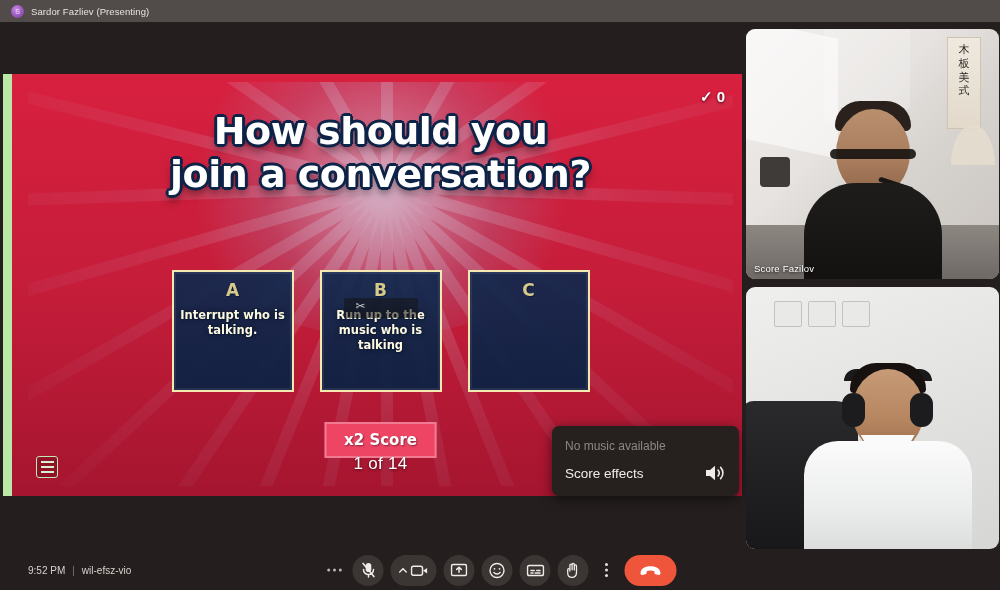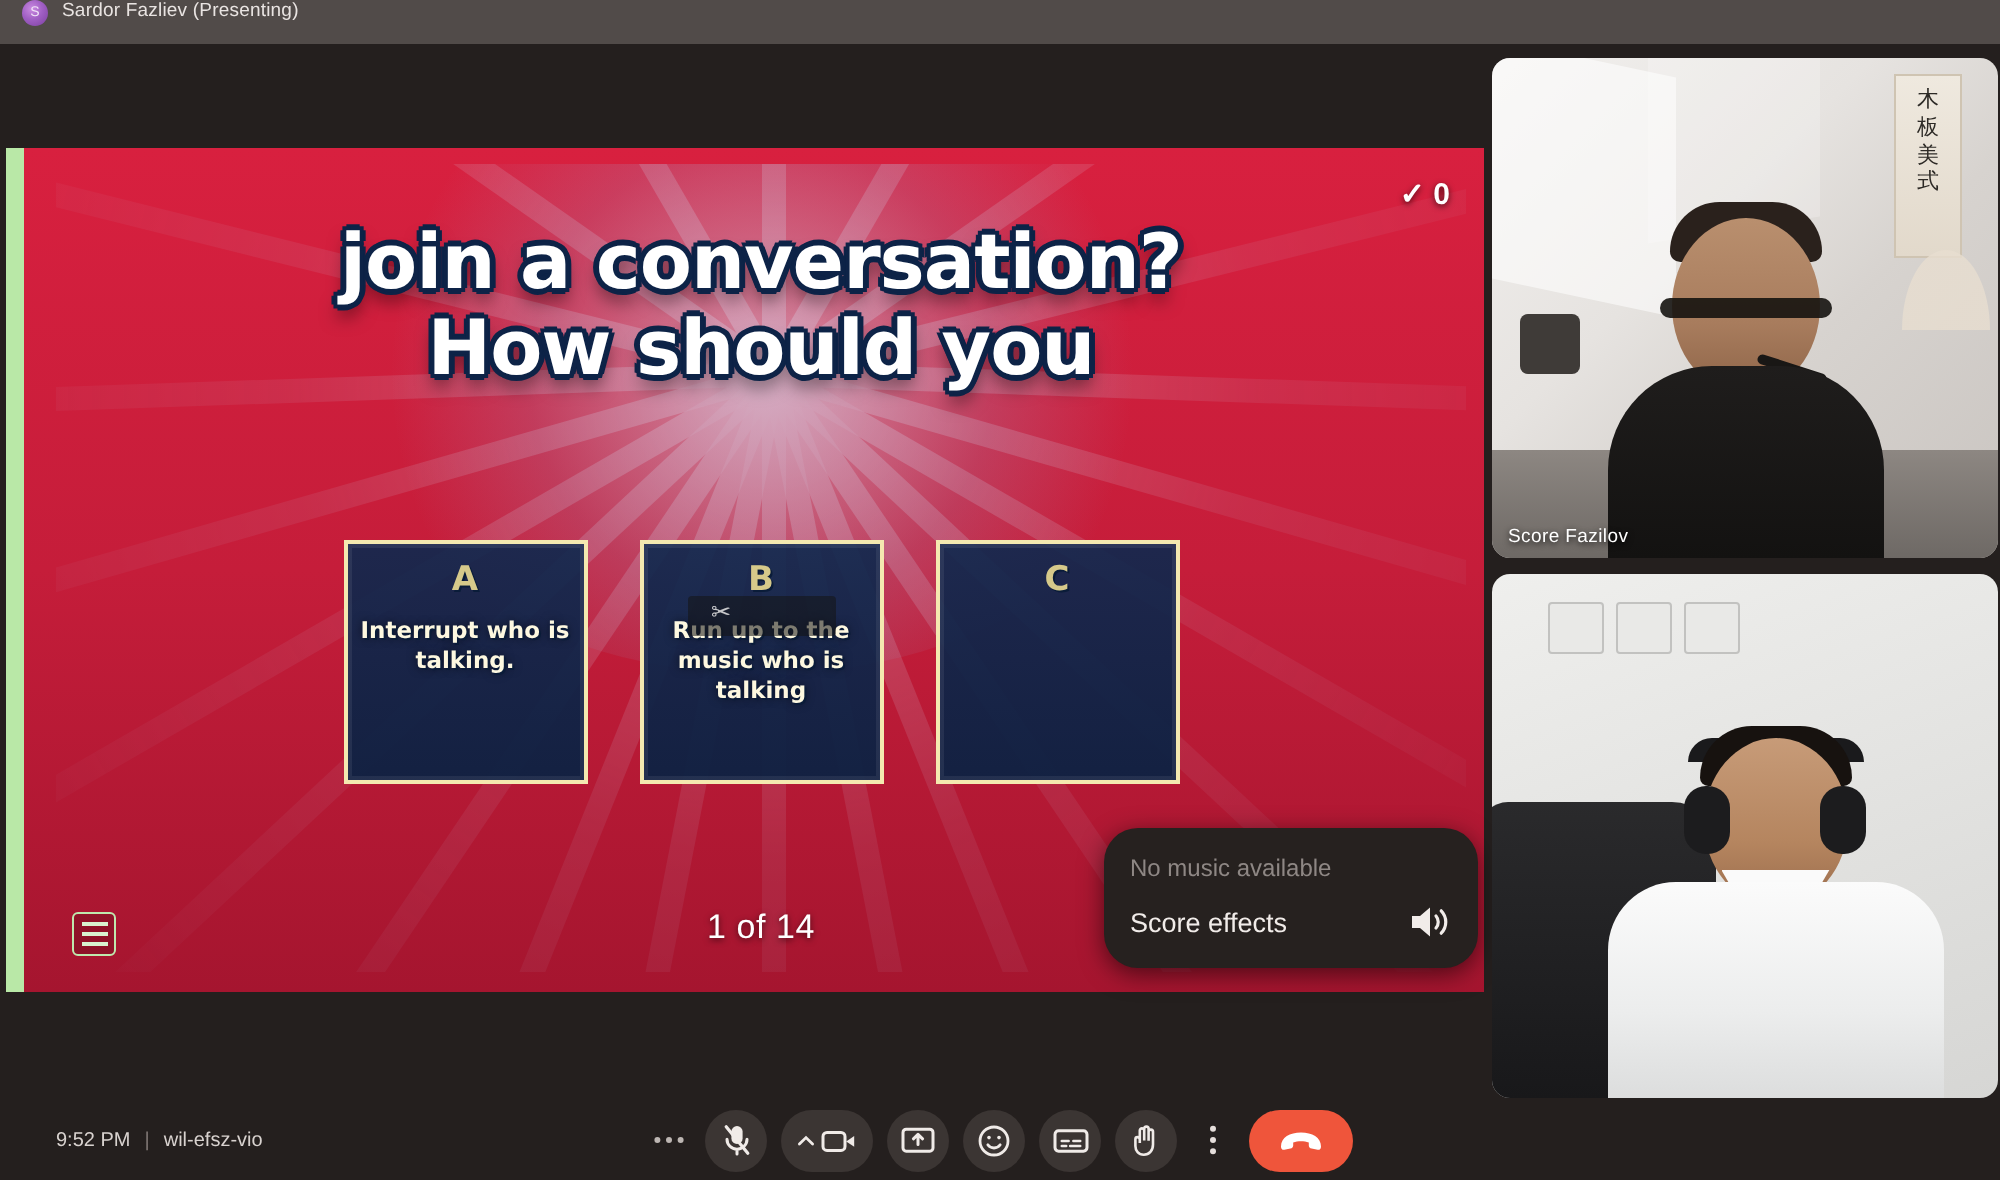--- a/index.html
+++ b/index.html
@@ -7,21 +7,21 @@
     width: 1000px; height: 590px;
     background: #2b2523;
     font-family: "Liberation Sans", sans-serif;
     overflow: hidden;
   }
   #app { position: relative; width: 1000px; height: 590px; background: #241f1e; }
 
   
   .topbar {
     position: absolute; left: 0; top: 0; width: 1000px; height: 22px;
-    background: #514b49; display: flex; gap: 7px;
+    background: #514b49; display: flex; align-items: center; gap: 7px;
     padding-left: 11px;
   }
   .avatar {
     width: 13px; height: 13px; border-radius: 50%;
     background: radial-gradient(circle at 38% 34%, #c98ae0 0%, #a05fc4 45%, #7b3fa0 100%);
     display: flex; align-items: center; justify-content: center;
     font-size: 7px; color: #f1e4f8; flex: none;
   }
   .topbar-title { font-size: 9.5px; color: #e9e4e2; letter-spacing: .1px; }
 
@@ -140,22 +140,22 @@
 
   .slide-ctl {
     position: absolute; bottom: 8px; display: flex; align-items: center;
     color: #e9f4ff;
   }
   .slide-ctl.spk { right: 42px; }
   .slide-ctl.full { right: 10px; }
 
   
   .sfx-popup {
-    position: absolute; left: 552px; top: 392px; width: 187px; height: 70px;
-    background: #26211f; border-radius: 17px;
+    position: absolute; left: 552px; top: 404px; width: 187px; height: 70px;
+    background: #26211f; border-radius: 7px;
     box-shadow: 0 3px 12px rgba(0,0,0,.55);
     padding: 10px 13px; display: flex; flex-direction: column; justify-content: center;
   }
   .sfx-nomusic { font-size: 12px; color: #8e8784; margin-bottom: 10px; }
   .sfx-row { display: flex; align-items: center; justify-content: space-between; }
   .sfx-label { font-size: 13.5px; color: #f1ece9; }
 
   
   .tile {
     position: absolute; right: 1px; width: 253px; border-radius: 9px;
@@ -333,22 +333,22 @@
         <div class="ray" style="transform:rotate(180deg)"></div>
         <div class="ray" style="transform:rotate(-150deg)"></div>
         <div class="ray" style="transform:rotate(-125deg)"></div>
         <div class="ray" style="transform:rotate(-104deg)"></div>
       </div>
       <div class="glow"></div>
 
       <div class="slide-inner">
 
         <div class="q-title">
+          <div>How should you</div>
           <div>join a conversation?</div>
-          <div>How should you</div>
         </div>
 
         <div class="options">
 
           <div class="opt">
             <div class="opt-letter">A</div>
             <div class="opt-text">Interrupt who is talking.</div>
           </div>
 
           <div class="opt">
@@ -356,20 +356,21 @@
             <div class="cursor-mark"></div>
             <div class="opt-text">Run up to the music who is talking</div>
           </div>
 
           <div class="opt">
             <div class="opt-letter">C</div>
           </div>
 
         </div>
 
+        <div class="score-badge">x2 Score</div>
 
         <div class="slide-counter">1 of 14</div>
 
         <div class="check-badge">✓ 0</div>
 
         <div class="hamburger">
           <i></i>
             <i></i>
             <i></i>
         </div>

